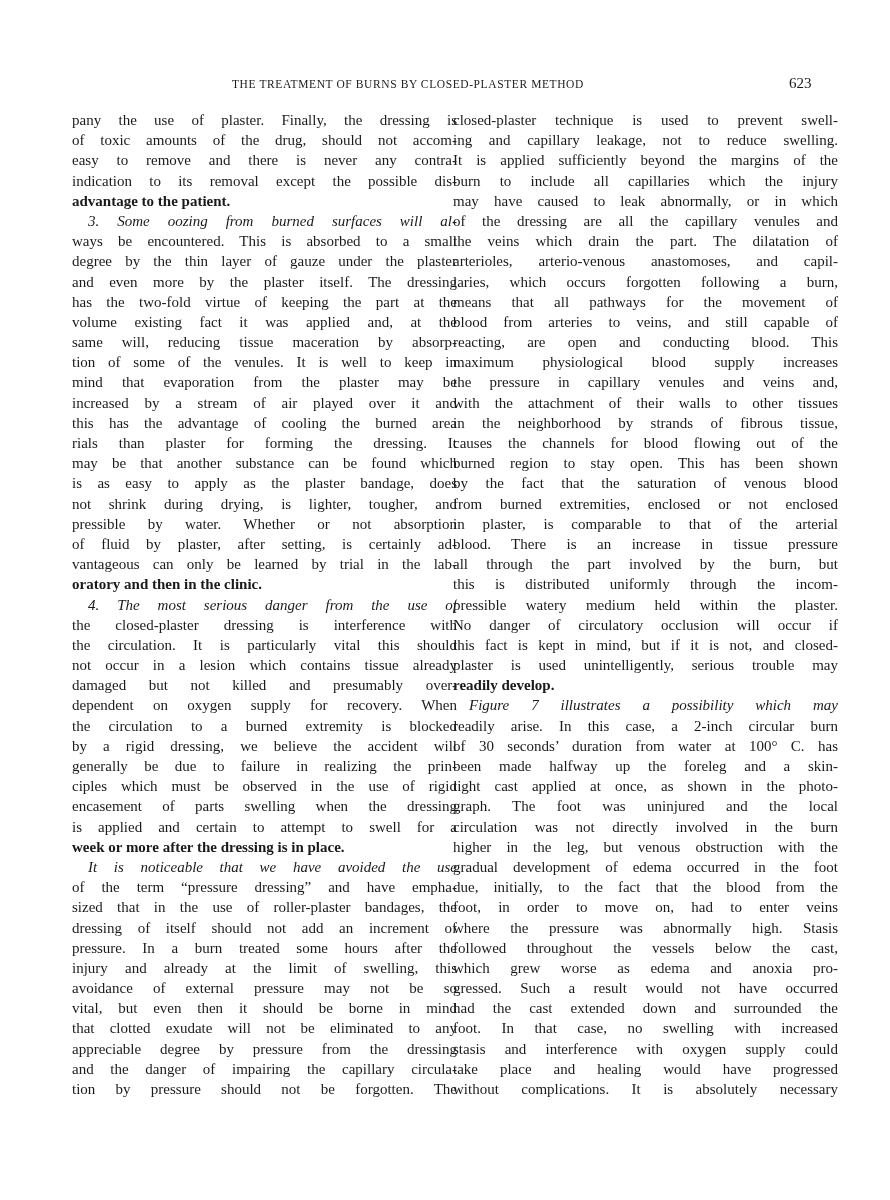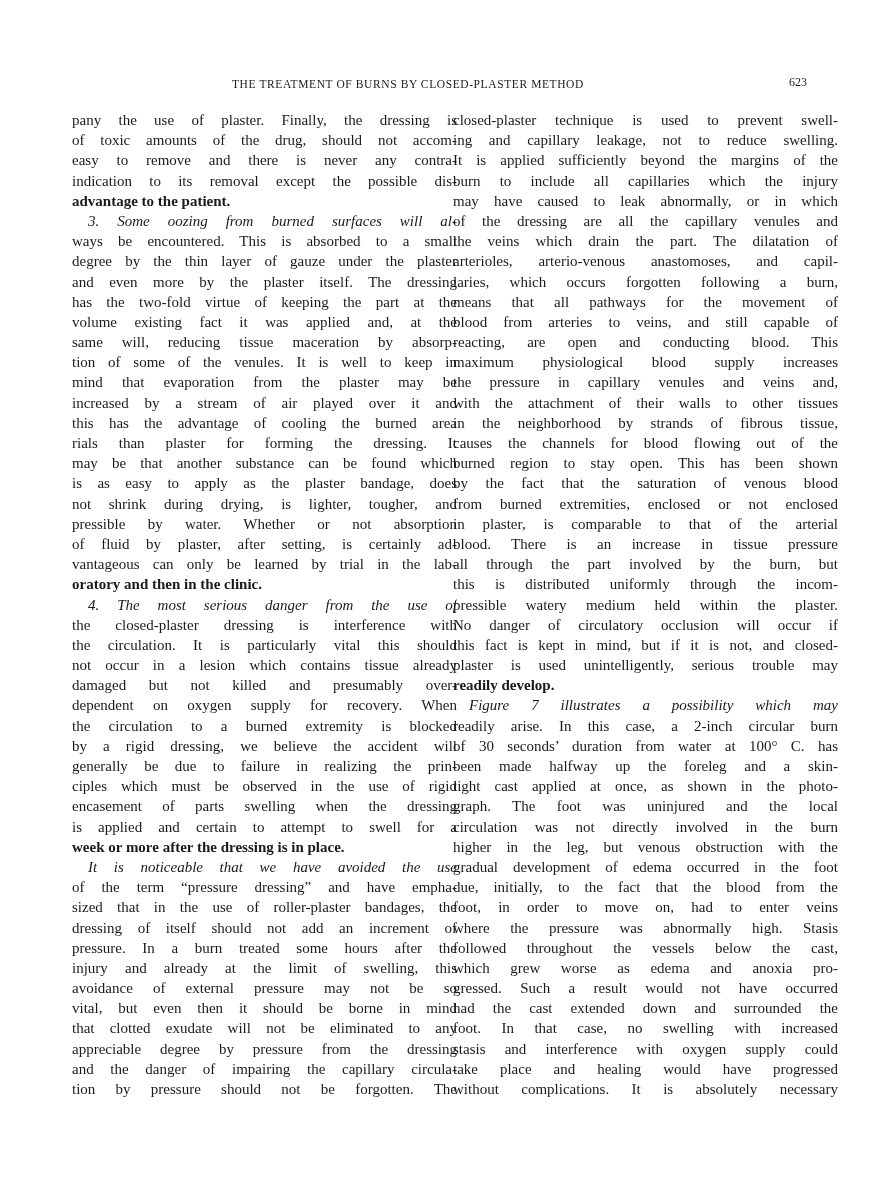--- a/index.html
+++ b/index.html
@@ -1,20 +1,20 @@
 <!DOCTYPE html>
 <html><head>
 <meta charset="utf-8">
 <style>
   html, body { margin: 0; padding: 0; background: #ffffff; }
   body { width: 890px; height: 1200px; position: relative; overflow: hidden;
          font-family: "Liberation Serif", "DejaVu Serif", serif; color: #1a1a1a; }
   .running-head { position: absolute; top: 78px; left: 0; width: 890px; height: 20px; }
   .running-title { position: absolute; left: 232px; top: 0; font-size: 11.5px; letter-spacing: 0.6px; text-transform: uppercase; }
-  .page-number { position: absolute; left: 789px; top: -3px; font-size: 12px; }
+  .page-number { position: absolute; left: 789px; top: -3px; font-size: 15px; }
   .col { position: absolute; top: 110px; width: 385px; }
   .col-left { left: 72px; }
   .col-right { left: 453px; }
   .line { height: 20.2px; line-height: 20.2px; font-size: 15px; white-space: nowrap;
           text-align: justify; text-align-last: justify; overflow: hidden; }
   .line.last { text-align-last: left; font-weight: bold; }
   .line.indent { padding-left: 16px; font-style: italic; }
 </style>
 </head>
 <body>

